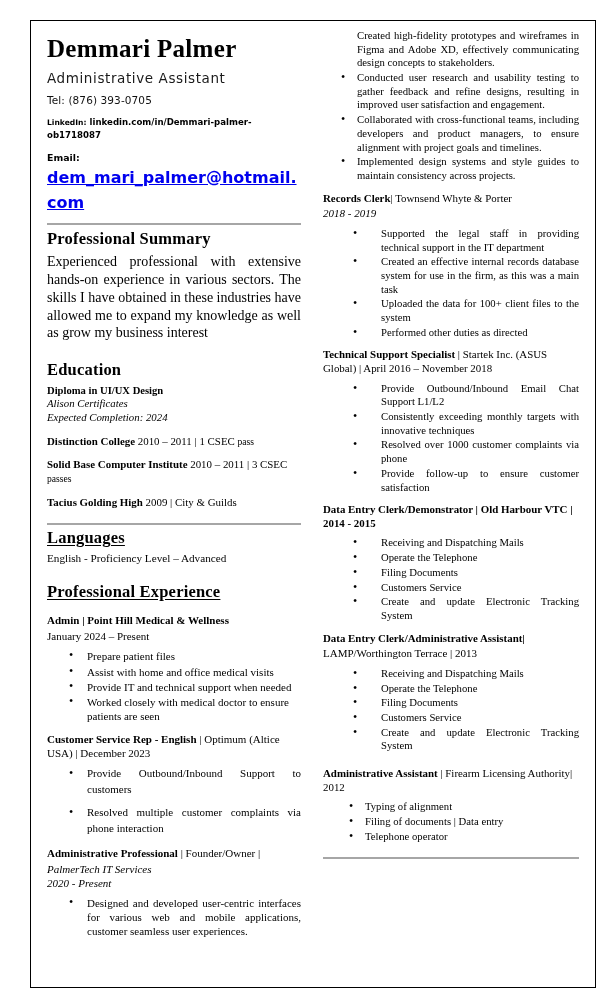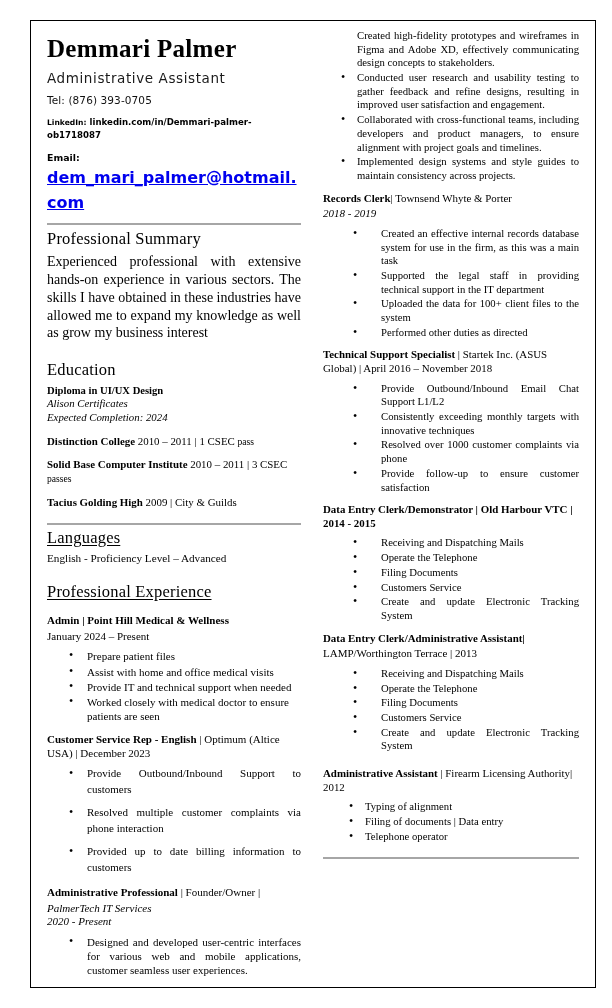--- a/index.html
+++ b/index.html
@@ -99,21 +99,21 @@
     border: 0;
     border-top: 2.2px solid #a6a6a6;
     margin: 8px 0 4px 0;
   }
   .rule.tight { margin: 7px 0 3px 0; }
   .rule.bottom { margin: 14px 0 6px 0; }
 
   
   .h-section {
     font-family: "Liberation Serif", serif;
-    font-weight: normal;
+    font-weight: bold;
     font-size: 16.5px;
     margin: 1px 0 4px 0;
     letter-spacing: 0.2px;
   }
   .h-section.underlined {
     text-decoration: underline;
     text-underline-offset: 2px;
   }
 
   
@@ -274,21 +274,20 @@
       </ul>
 
       <div class="job">
         <div class="job-head">
           <span class="role">Customer Service Rep - English</span><span> | </span><span>Optimum (Altice USA) | December 2023</span>
         </div>
       </div>
       <ul class="bullets justify loose">
         <li>Provide Outbound/Inbound Support to customers</li>
         <li>Resolved multiple customer complaints via phone interaction</li>
-        <li>Provided up to date billing information to customers</li>
       </ul>
 
       <div class="job">
         <div class="job-head">
           <span class="role">Administrative Professional</span><span> | </span><span>Founder/Owner | </span>
         </div>
         <div class="job-dates ital">PalmerTech IT Services</div>
         <div class="job-dates ital">2020 - Present</div>
       </div>
       <ul class="bullets justify">
@@ -306,22 +305,22 @@
         <li>Implemented design systems and style guides to maintain consistency across projects.</li>
       </ul>
 
       <div class="job">
         <div class="job-head">
           <span class="role">Records Clerk</span><span>| </span><span>Townsend Whyte &amp; Porter</span>
         </div>
         <div class="job-dates ital">2018 - 2019</div>
       </div>
       <ul class="bullets wide">
+        <li>Supported the legal staff in providing technical support in the IT department</li>
         <li> Created an effective internal records database system for use in the firm, as this was a main task</li>
-        <li>Supported the legal staff in providing technical support in the IT department</li>
         <li>Uploaded the data for 100+ client files to the system</li>
         <li>Performed other duties as directed</li>
       </ul>
 
       <div class="job">
         <div class="job-head">
           <span class="role">Technical Support Specialist</span><span> | </span><span>Startek Inc. (ASUS Global) | April 2016 – November 2018</span>
         </div>
       </div>
       <ul class="bullets wide">

